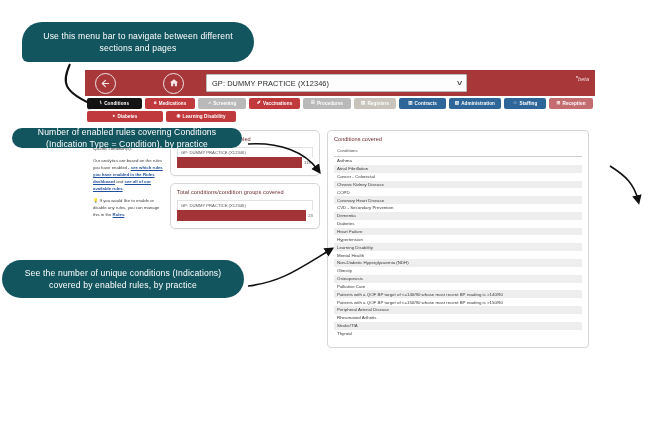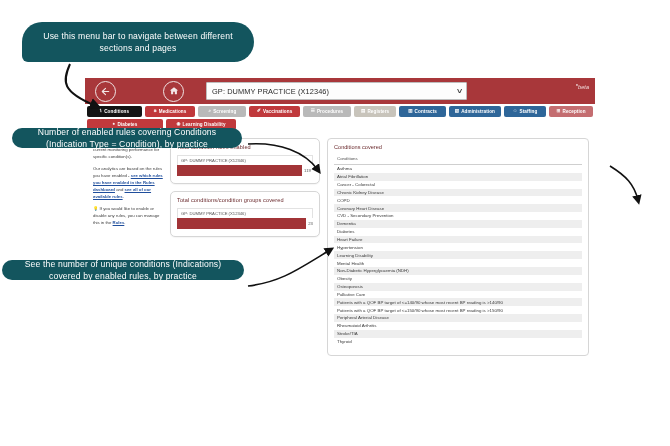--- a/index.html
+++ b/index.html
@@ -8,21 +8,21 @@
     background:#ffffff;
     font-family:"Liberation Sans", sans-serif;
     position:relative;
     overflow:hidden;
     -webkit-font-smoothing:antialiased;
   }
   .stage{position:absolute;inset:0;}
 
   
   .app{
-    position:absolute;left:85px;top:78px;width:510px;height:320px;
+    position:absolute;left:85px;top:70px;width:510px;height:320px;
     background:#ffffff;
   }
   .topbar{
     position:relative;
     height:26px;
     background:#a8373a;
     display:flex;align-items:center;
     padding:0 6px;
   }
   .circ-btn{
@@ -165,21 +165,21 @@
     display:flex;align-items:center;justify-content:center;
     text-align:center;
     font-size:8.6px;
     line-height:1.45;
     padding:6px 12px;
     box-sizing:border-box;
     letter-spacing:.15px;
   }
   #callout-menu{left:22px;top:22px;width:232px;height:40px;border-radius:20px 20px 20px 6px;}
   #callout-rules{left:12px;top:128px;width:230px;height:20px;}
-  #callout-unique{left:2px;top:260px;width:242px;height:20px;}
+  #callout-unique{left:2px;top:260px;width:242px;height:38px;}
   #callout-conditions{left:430px;top:128px;width:226px;height:36px;}
 
   .arrow-svg{position:absolute;left:0;top:0;width:670px;height:446px;pointer-events:none;}
 </style>
 </head>
 <body>
 
 <div class="stage">
 
   <div class="app">

